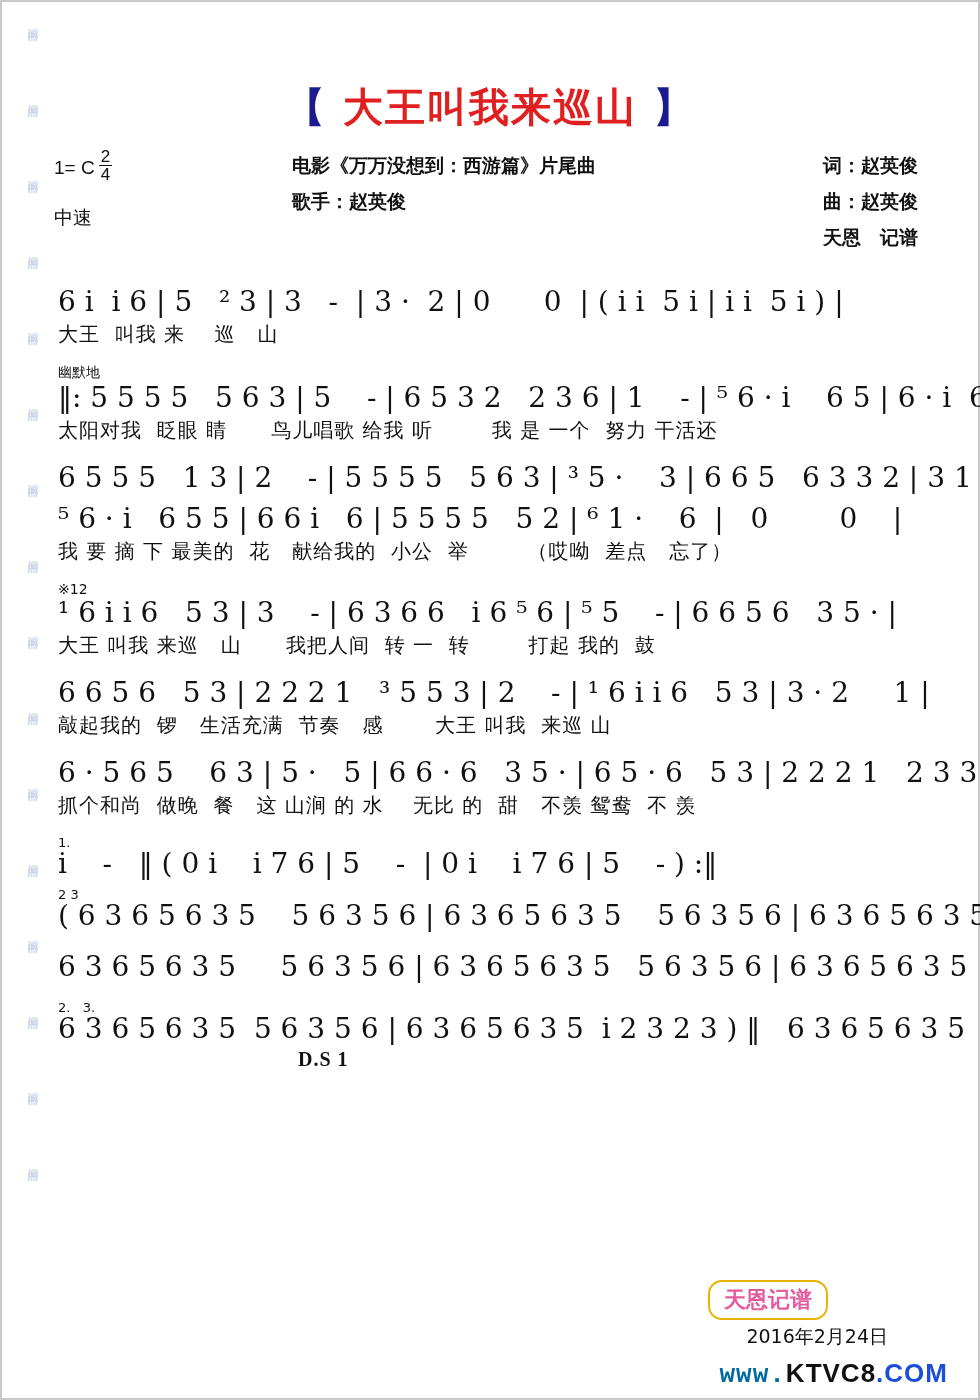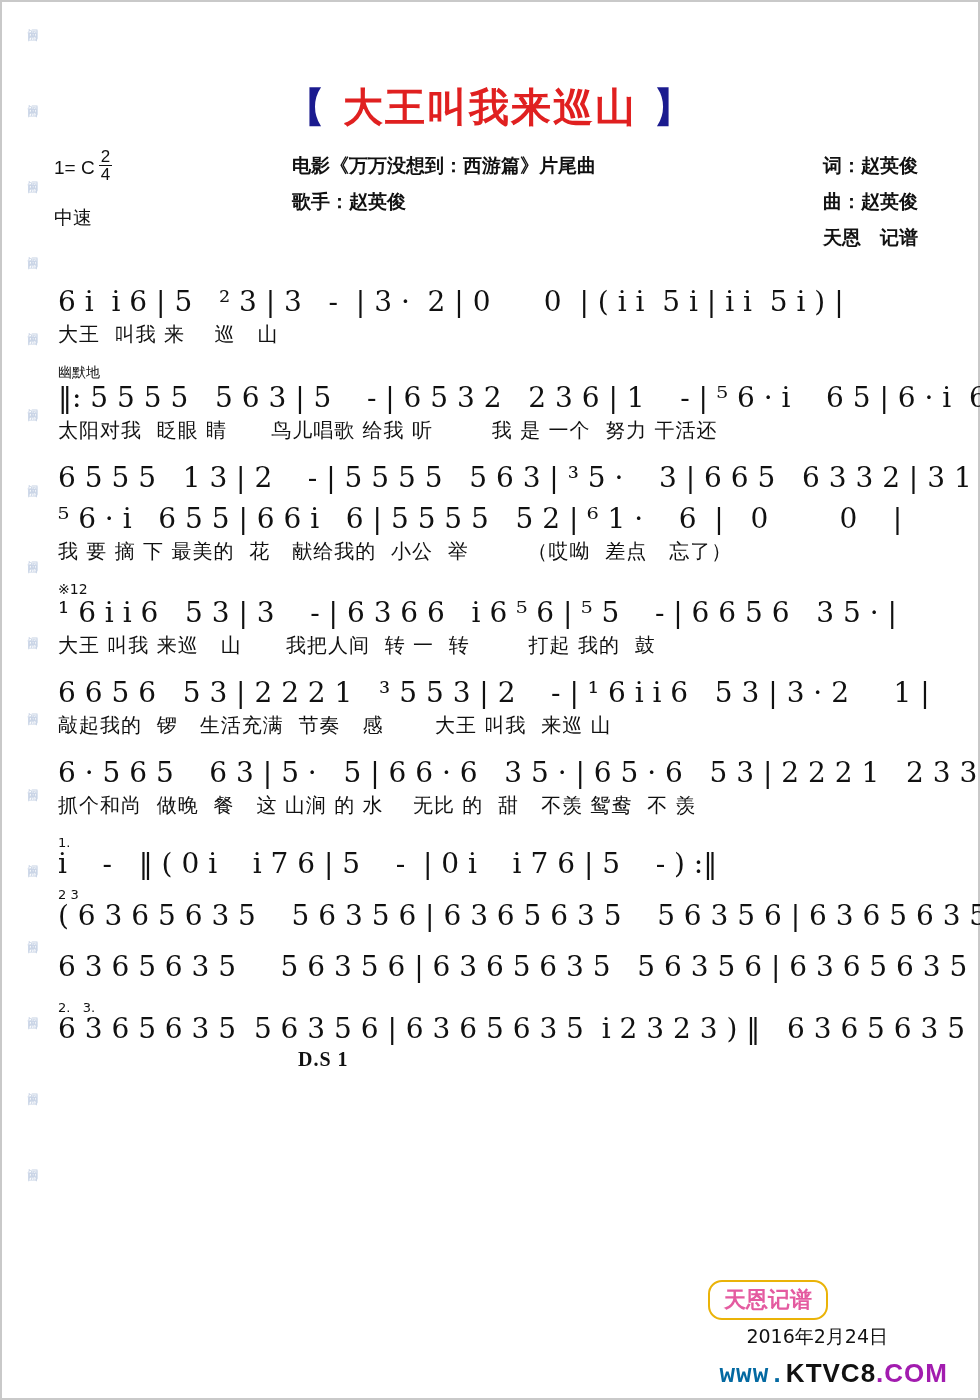--- a/index.html
+++ b/index.html
@@ -106,21 +106,21 @@
     font-family:"DejaVu Sans", sans-serif;
   }
   .site{
     position:absolute;right:30px;bottom:8px;
     font-size:26px;font-weight:bold;
     font-family:"Liberation Sans", sans-serif;
     letter-spacing:1px;
   }
   .site .w{color:#0369a1;font-family:Liberation Mono, monospace;}
   .site .k{color:#111;}
-  .site .c{color:#a21caf;}
+  .site .c{color:#1d4ed8;}
   .bracketline{
     font-family:"DejaVu Sans", sans-serif;
     font-size:13px;color:#111;
     white-space:pre;
     margin-bottom:-4px;
   }
 </style>
 </head>
 <body>
 

